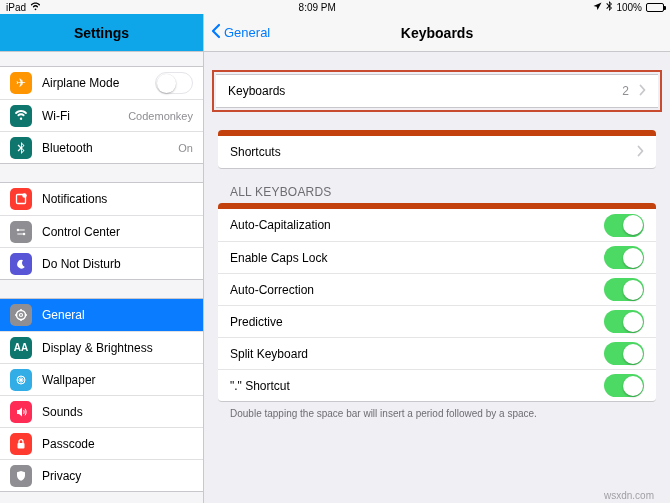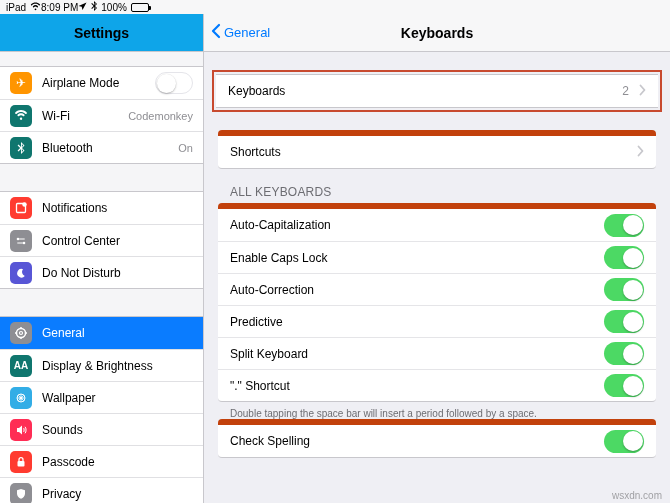--- a/index.html
+++ b/index.html
@@ -1,37 +1,37 @@
 <!DOCTYPE html>
 <html><head>
 <meta charset="utf-8">
 <style>
 * { margin: 0; padding: 0; box-sizing: border-box; font-family: -apple-system, "Helvetica Neue", Arial, sans-serif; }
 body { width: 670px; height: 503px; overflow: hidden; background: #fff; font-size: 12px; color: #000; -webkit-font-smoothing: antialiased; }
 .screen { display: flex; flex-direction: column; width: 100%; height: 100%; }
 
 
-.status-bar { height: 14px; background: #f7f7f8; display: flex; align-items: center; padding: 0 6px; font-size: 10px; color: #000; }
+.status-bar { height: 14px; background: #f7f7f8; display: flex; align-items: center; justify-content: space-between; padding: 0 6px; font-size: 10px; color: #000; }
 .status-left, .status-right { display: flex; align-items: center; gap: 4px; }
 .battery-body { width: 18px; height: 9px; border: 1px solid #000; border-radius: 2px; position: relative; }
 .battery-body::after { content: ""; position: absolute; right: -3px; top: 2px; width: 2px; height: 4px; background: #000; border-radius: 0 1px 1px 0; }
 .battery-fill { background: #000; height: 100%; width: 100%; }
 
 
 .columns { flex: 1; display: flex; min-height: 0; }
 .sidebar { width: 204px; background: #f5f5f7; border-right: 1px solid #c8c7cc; display: flex; flex-direction: column; min-height: 0; }
 .detail { flex: 1; background: #efeff4; display: flex; flex-direction: column; min-height: 0; }
 
 
 .sb-header { height: 38px; display: flex; align-items: center; justify-content: center; border-bottom: 1px solid #c8c7cc; background: #0ea5e9; }
 .sb-title { font-weight: 600; font-size: 14px; }
 
 
 .sb-scroll { flex: 1; overflow: hidden; }
-.group { background: #fff; border-top: 1px solid #c8c7cc; border-bottom: 1px solid #c8c7cc; margin-top: 27px; }
+.group { background: #fff; border-top: 1px solid #c8c7cc; border-bottom: 1px solid #c8c7cc; margin-top: 18px; }
 .group.first { margin-top: 14px; }
 .row { height: 32px; display: flex; align-items: center; padding: 0 10px; gap: 10px; position: relative; }
 .row + .row { border-top: 1px solid #e0e0e3; }
 .row .icon { width: 22px; height: 22px; border-radius: 5px; display: flex; align-items: center; justify-content: center; flex: 0 0 auto; }
 .row .label { flex: 1; font-size: 12px; }
 .row .value { font-size: 11px; color: #8e8e93; }
 .row.selected { background: #0a7cff; }
 .row.selected .label { color: #fff; }
 
 
@@ -66,21 +66,21 @@
 
 
 .highlight-box { border: 2px solid #c84a2f; margin: 18px 8px 0 8px; padding: 0; }
 .hb-inner { background: #fff; border-top: 1px solid #c8c7cc; border-bottom: 1px solid #c8c7cc; margin: 2px; }
 
 
 .toggle { width: 40px; height: 23px; border-radius: 12px; background: #4cd964; position: relative; }
 .toggle .knob { position: absolute; right: 1.5px; top: 1.5px; width: 20px; height: 20px; border-radius: 50%; background: #fff; box-shadow: 0 1px 2px rgba(0,0,0,0.3); }
 
 
-.watermark { position: absolute; right: 8px; bottom: 2px; font-size: 10px; color: rgba(0,0,0,0.35); }
+.watermark { position: absolute; right: 16px; bottom: 2px; font-size: 10px; color: rgba(0,0,0,0.35); }
 
 
 .glyph { color:#fff; font-size:12px; line-height:1; }
 </style>
 </head>
 <body>
 
 <div class="screen">
 
   <div class="status-bar">
@@ -320,28 +320,20 @@
           </div>
           <div class="dt-row">
             <div class="label">"." Shortcut</div>
             <div class="toggle">
                 <div class="knob"></div>
               </div>
           </div>
         </div>
         <div class="dt-footer">Double tapping the space bar will insert a period followed by a space.</div>
 
-        <div class="dt-group" style="margin-top:0">
-          <div class="dt-row">
-            <div class="label">Check Spelling</div>
-            <div class="toggle">
-                <div class="knob"></div>
-              </div>
-          </div>
-        </div>
 
       </div>
     </div>
 
   </div>
 </div>
 
 <div class="watermark">wsxdn.com</div>
 
 </body></html>

